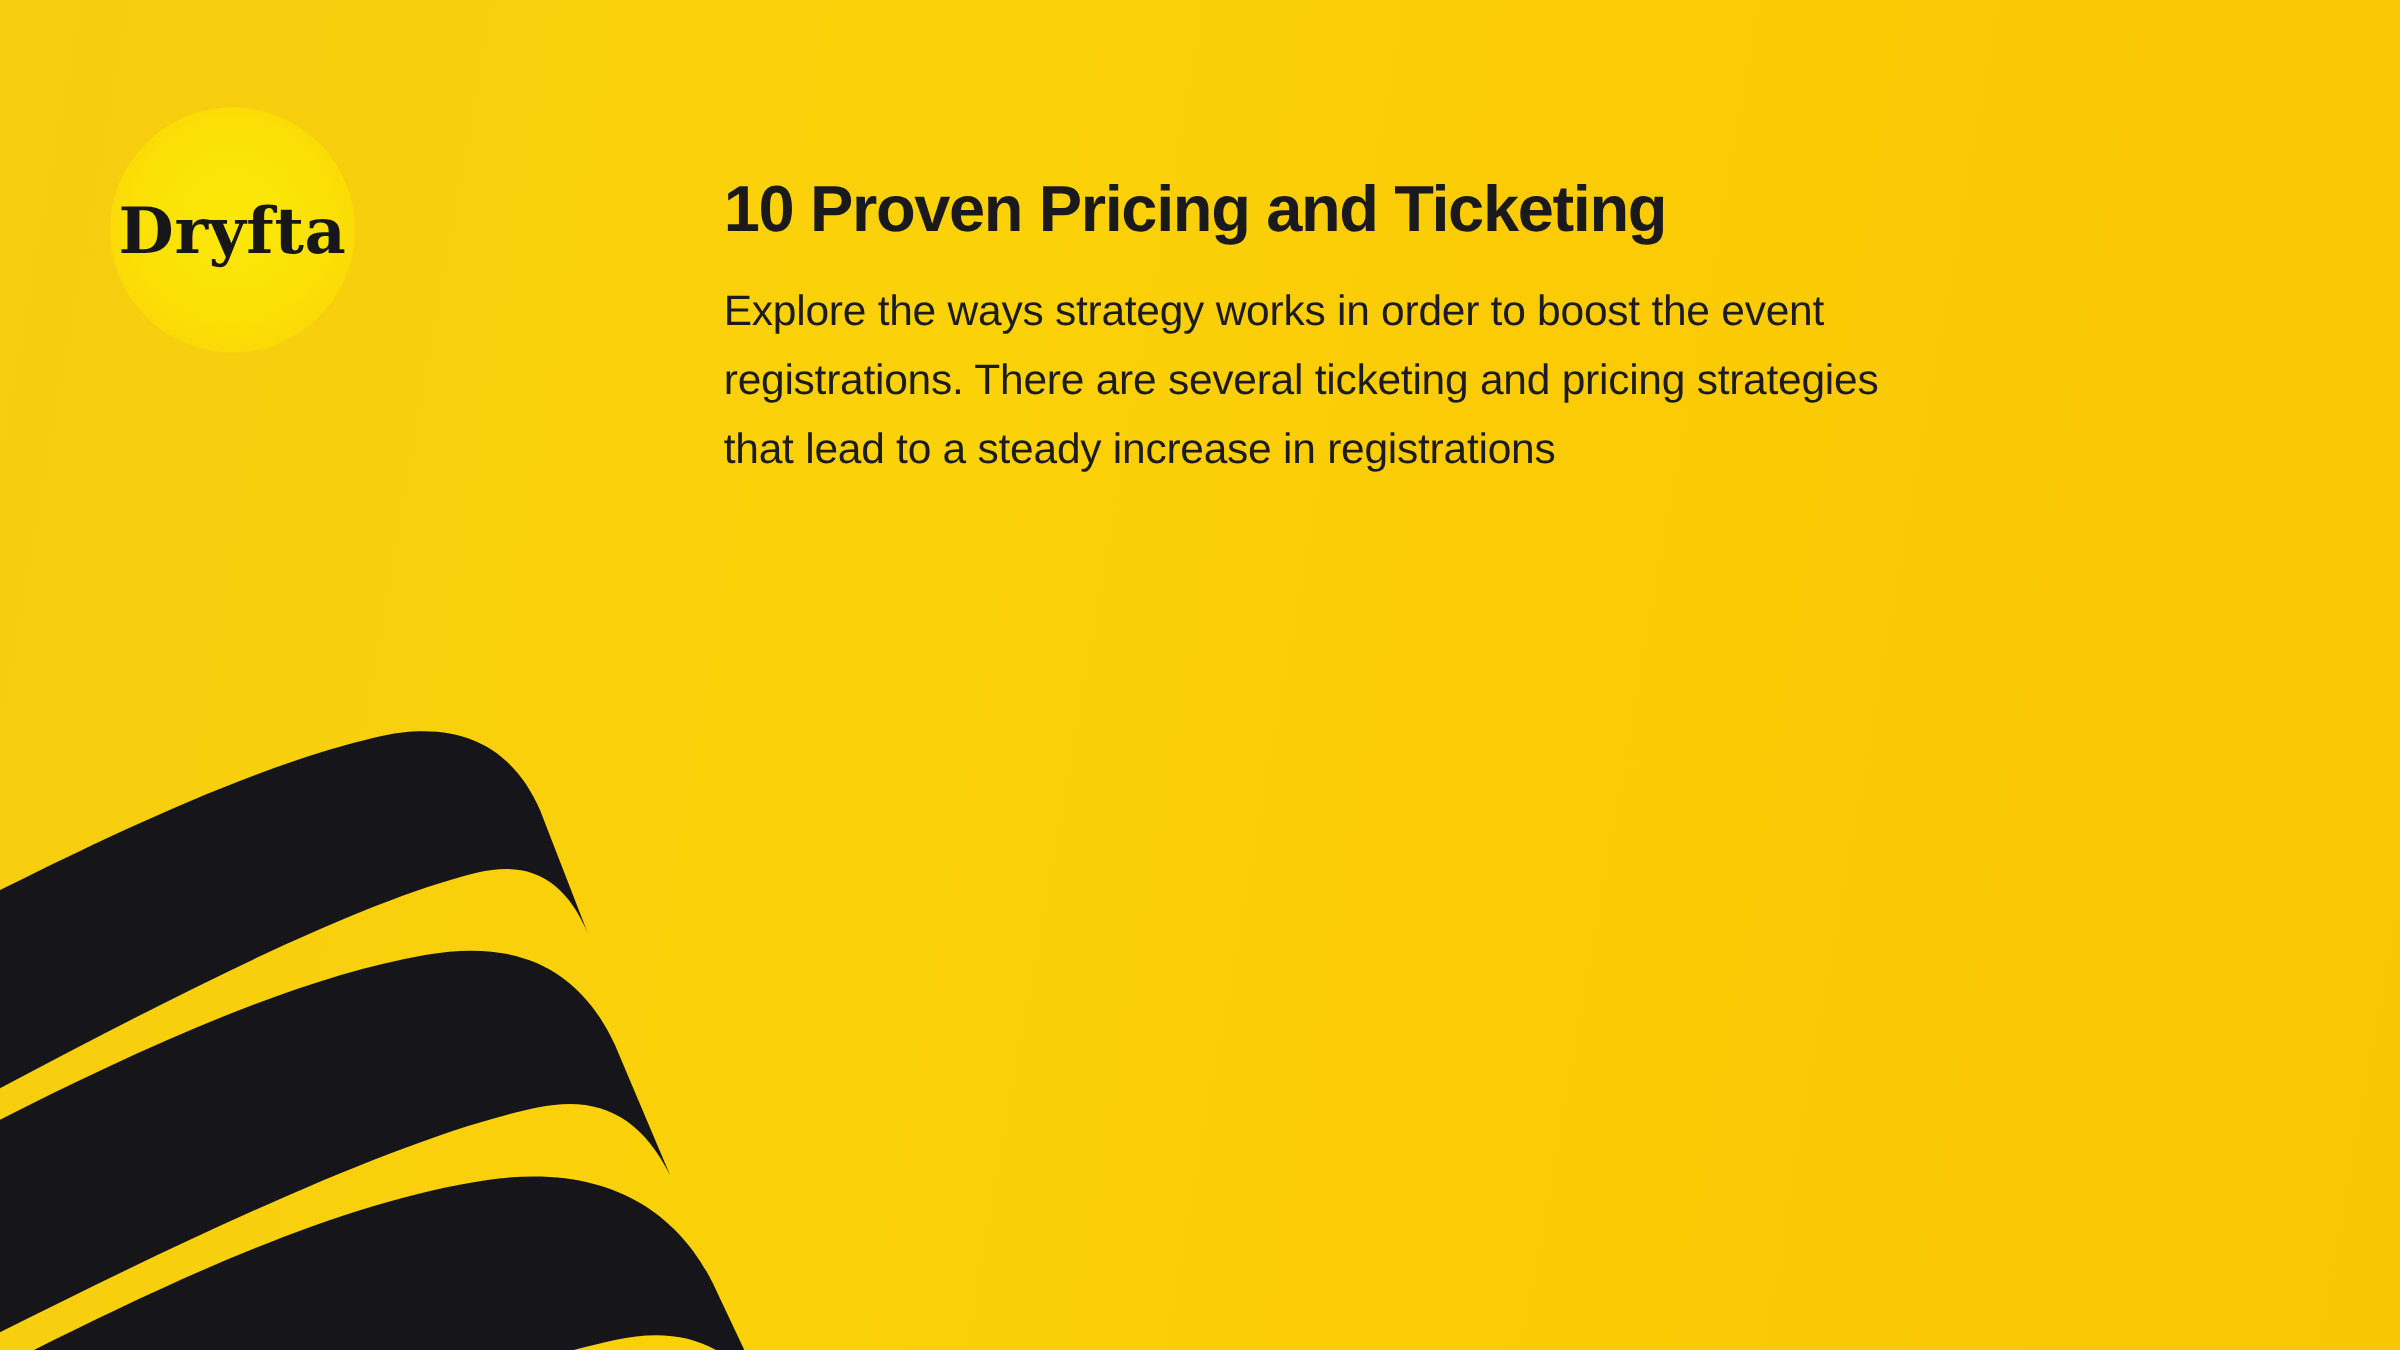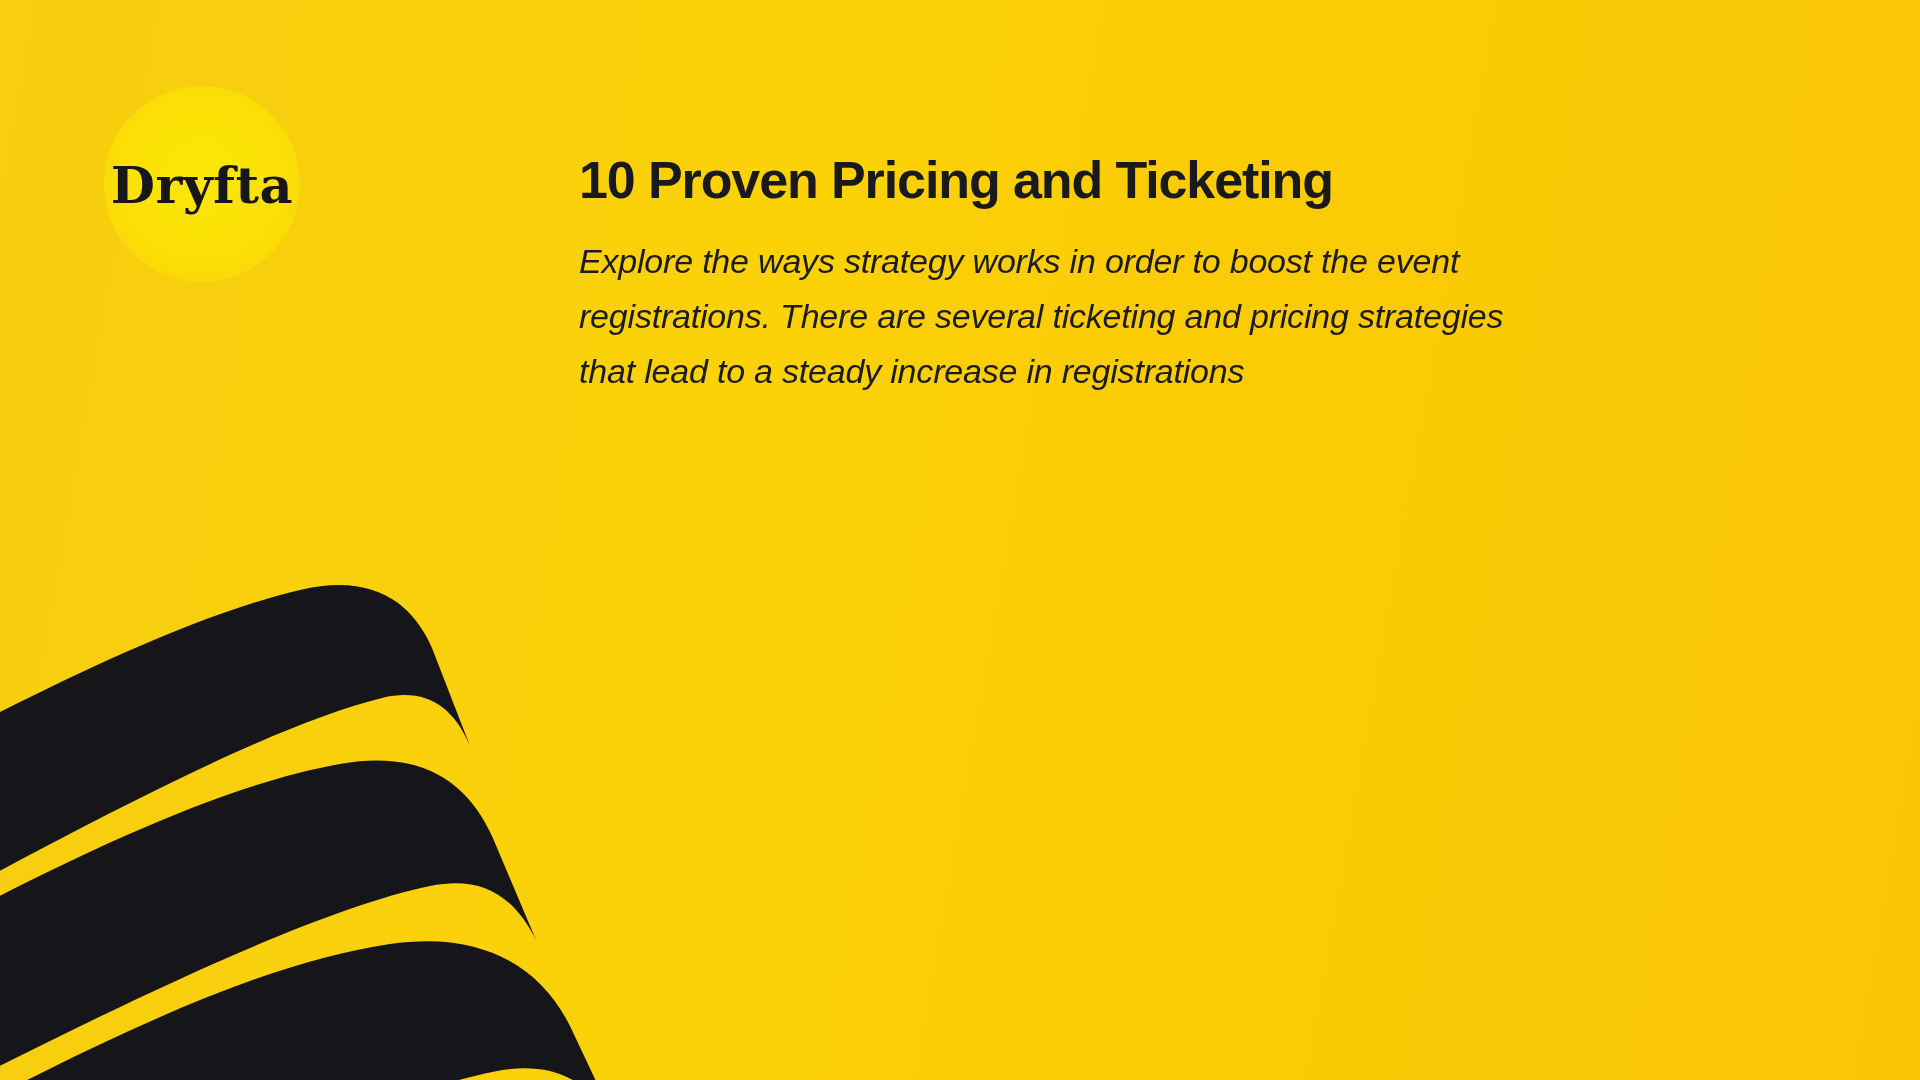--- a/index.html
+++ b/index.html
@@ -37,21 +37,21 @@
     bottom: 0;
     width: 700px;
     height: 560px;
     pointer-events: none;
   }
   .waves svg { display: block; width: 100%; height: 100%; }
 
   
   .brand {
     position: absolute;
-    left: 104px;
+    left: 88px;
     top: 86px;
     width: 196px;
     height: 196px;
     display: flex;
     align-items: center;
     justify-content: center;
   }
   .brand-blob {
     position: absolute;
     inset: 0;
@@ -72,21 +72,21 @@
     color: #17171A;
     line-height: 1;
     white-space: nowrap;
     transform: translateY(1px);
   }
 
   
   .content {
     position: absolute;
     left: 579px;
-    top: 152px;
+    top: 140px;
     width: 940px;
   }
 
   .headline {
     margin: 0;
     color: #1A1A1C;
     font-family: "Liberation Sans", sans-serif;
     font-weight: 700;
     font-size: 52px;
     line-height: 56px;
@@ -97,21 +97,20 @@
 
   .subtext {
     margin: 26px 12px 0 0;
     color: #1C1C1E;
     font-family: "Liberation Sans", sans-serif;
     font-weight: 400;
     font-size: 34px;
     line-height: 55px;
     letter-spacing: -0.2px;
     max-width: 925px;
-    font-style: italic;
   }
 </style>
 </head>
 <body>
 
 <div class="canvas">
 
   <div class="waves">
     <svg viewBox="0 0 700 560" preserveAspectRatio="none" xmlns="http://www.w3.org/2000/svg">
       <g fill="#16161A">

